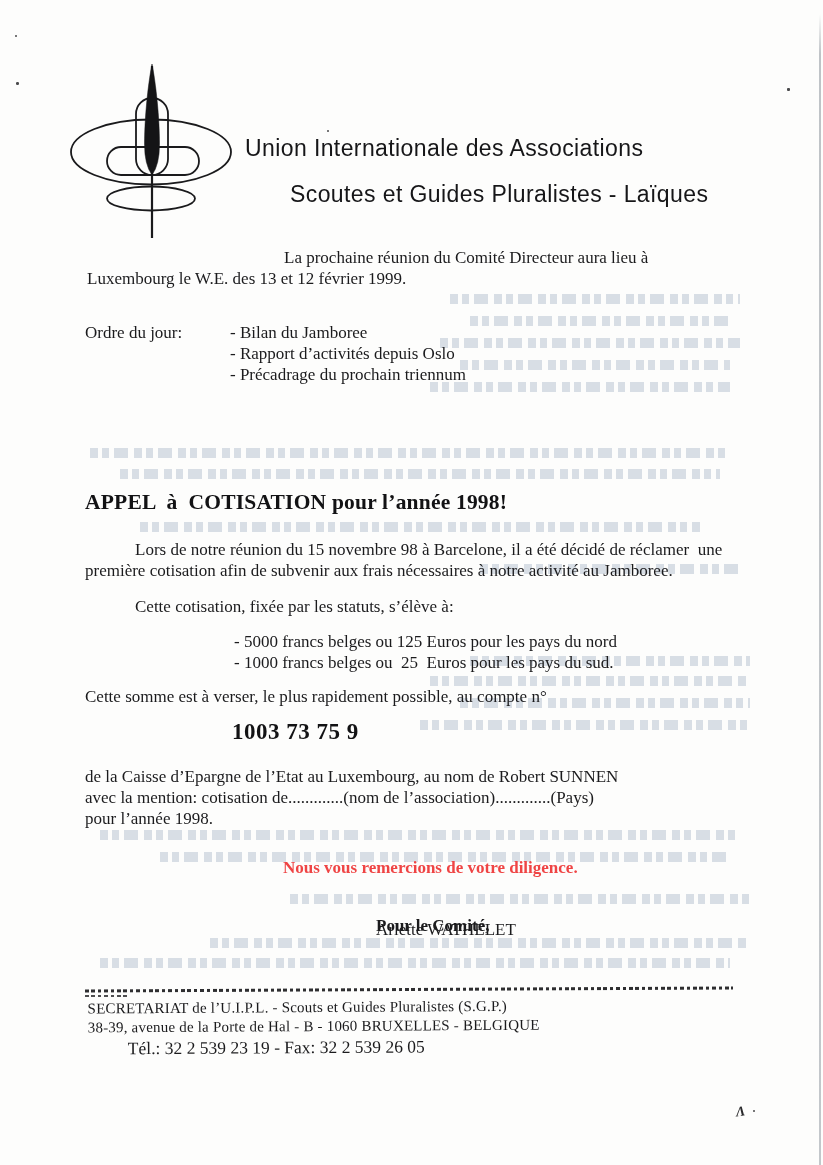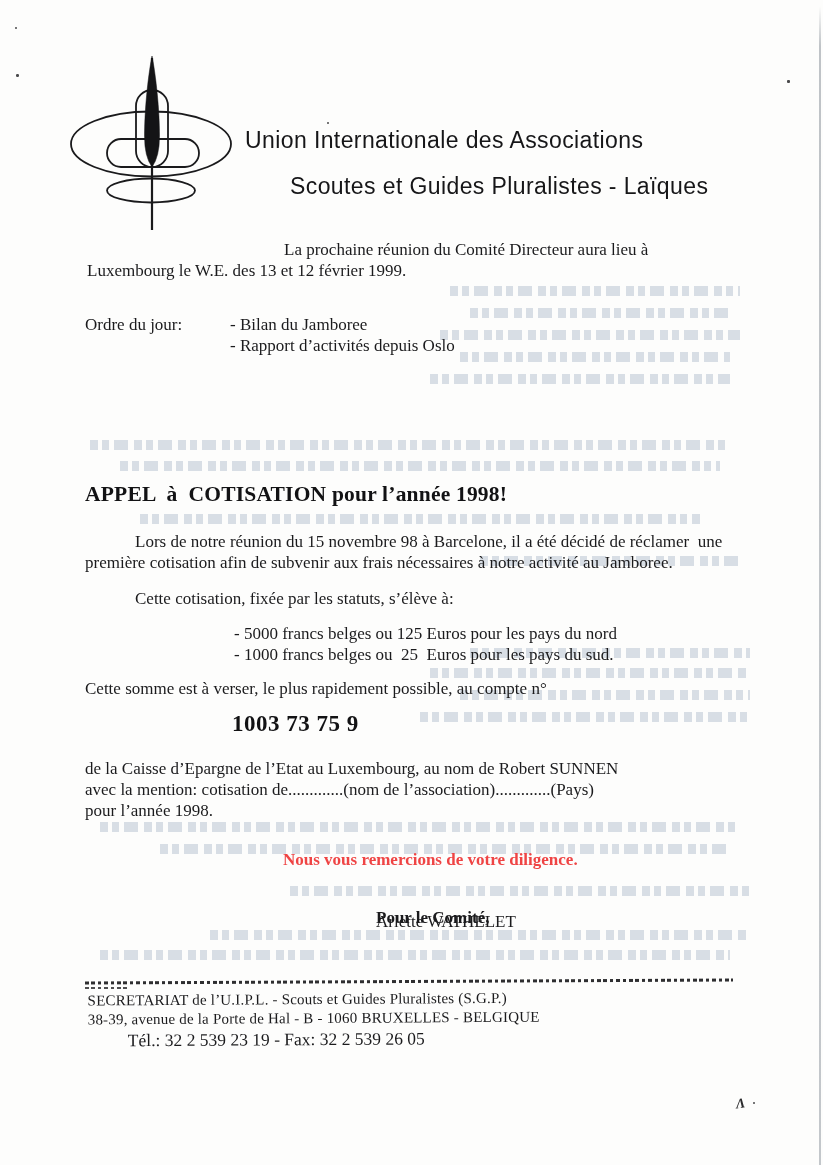--- a/index.html
+++ b/index.html
@@ -2,21 +2,21 @@
 <html><head>
 <meta charset="utf-8">
 <style>
   html,body{margin:0;padding:0;}
   body{
     width:823px;height:1165px;position:relative;overflow:hidden;
     background:#fdfdfc;
     font-family:"Liberation Serif","DejaVu Serif",serif;
     color:#1b1b1d;
   }
-  .page{position:absolute;inset:0;}
+  .page{position:absolute;inset:0;margin-top:8px;}
   .abs{position:absolute;white-space:pre;line-height:1.18;}
   .sans{font-family:"Liberation Sans","DejaVu Sans",sans-serif;}
   .t17{font-size:17px;}
   .t15{font-size:15px;}
   .lh-text{font-size:23px;letter-spacing:.4px;color:#161618;}
   .heading{font-size:21.5px;font-weight:700;letter-spacing:.2px;color:#121214;}
   .account{font-size:23px;font-weight:700;letter-spacing:.5px;color:#121214;}
   .footer-block{transform:rotate(-0.35deg);transform-origin:left center;}
   .dashline{
     position:absolute;height:2.6px;
@@ -82,20 +82,21 @@
 
   <div class="abs sans lh-text" style="left:245px;top:127px;">Union Internationale des Associations</div>
   <div class="abs sans lh-text" style="left:290px;top:173px;">Scoutes et Guides Pluralistes - Laïques</div>
 
   <div class="abs t17" style="left:284px;top:240px;">La prochaine réunion du Comité Directeur aura lieu à</div>
   <div class="abs t17" style="left:87px;top:261px;">Luxembourg le W.E. des 13 et 12 février 1999.</div>
 
   <div class="abs t17" style="left:85px;top:315px;">Ordre du jour:</div>
   <div class="abs t17" style="left:230px;top:315px;">- Bilan du Jamboree</div>
   <div class="abs t17" style="left:230px;top:336px;">- Rapport d’activités depuis Oslo</div>
+  <div class="abs t17" style="left:230px;top:357px;">- Précadrage du prochain triennum</div>
 
   <div class="abs heading" style="left:85px;top:482px;">APPEL &nbsp;à &nbsp;COTISATION pour l’année 1998!</div>
   <div class="abs t17" style="left:135px;top:532px;">Lors de notre réunion du 15 novembre 98 à Barcelone, il a été décidé de réclamer &nbsp;une</div>
   <div class="abs t17" style="left:85px;top:553px;">première cotisation afin de subvenir aux frais nécessaires à notre activité au Jamboree.</div>
   <div class="abs t17" style="left:135px;top:589px;">Cette cotisation, fixée par les statuts, s’élève à:</div>
 
   <div class="abs t17" style="left:234px;top:624px;">- 5000 francs belges ou 125 Euros pour les pays du nord</div>
   <div class="abs t17" style="left:234px;top:645px;">- 1000 francs belges ou &nbsp;25 &nbsp;Euros pour les pays du sud.</div>
 
   <div class="abs t17" style="left:85px;top:679px;">Cette somme est à verser, le plus rapidement possible, au compte n°</div>

